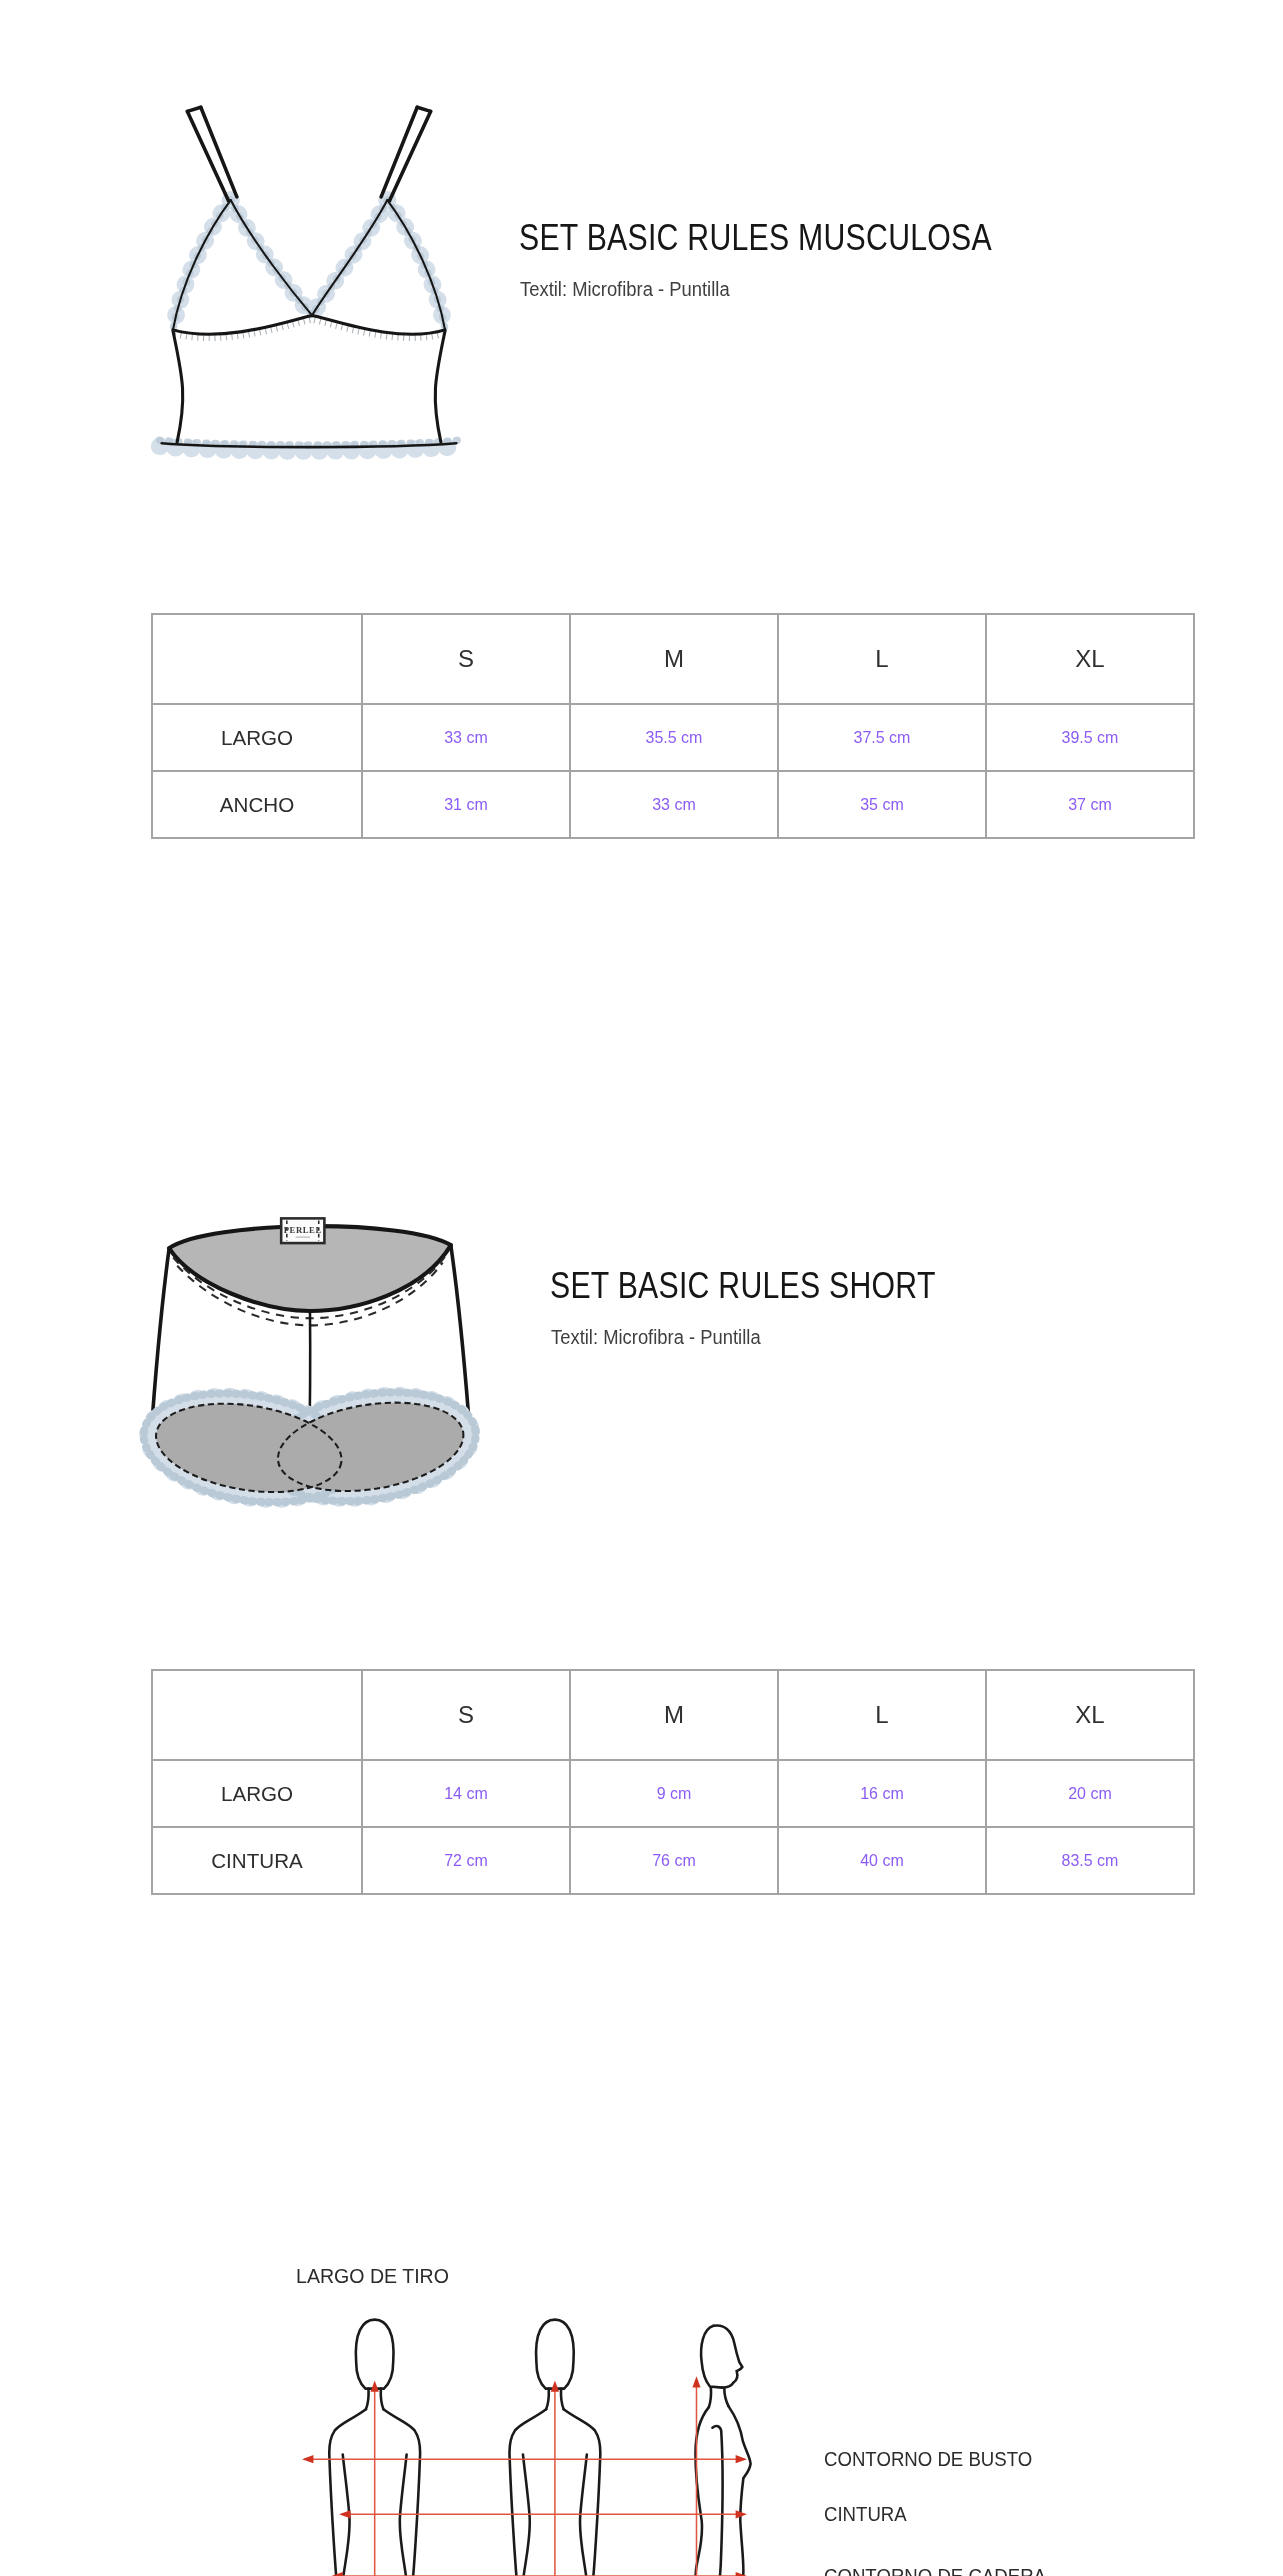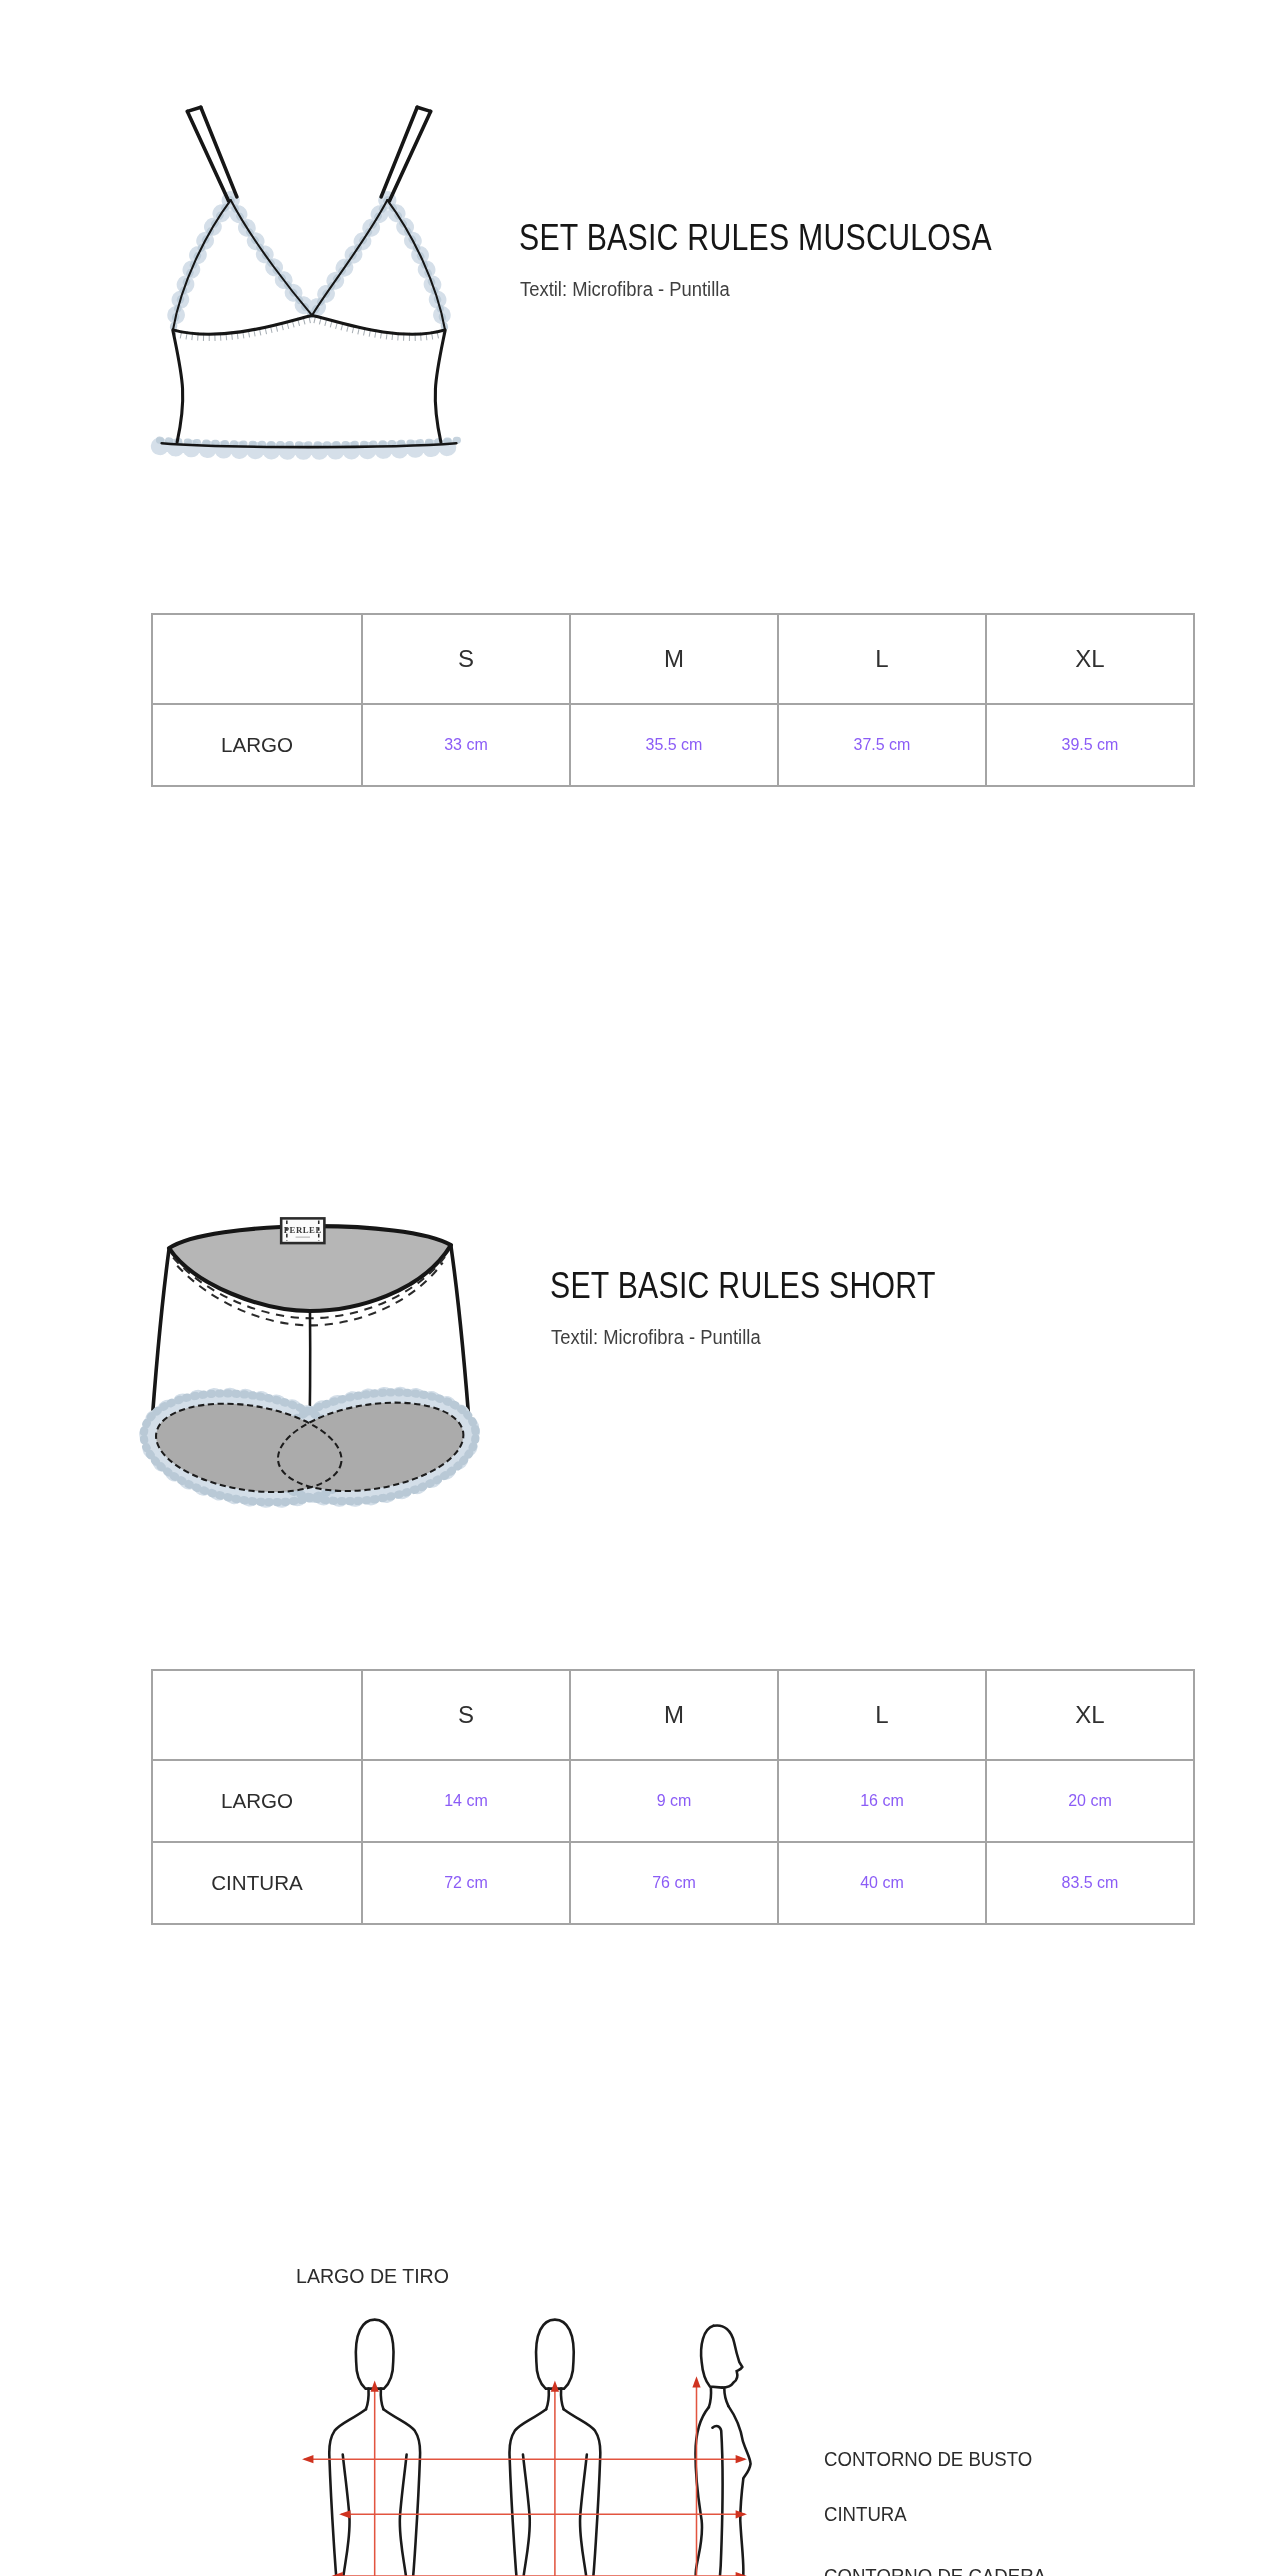--- a/index.html
+++ b/index.html
@@ -4,21 +4,21 @@
 <style>
   html,body{margin:0;padding:0;background:#ffffff;}
   body{width:1284px;height:3004px;position:relative;font-family:"Liberation Sans", sans-serif;overflow:hidden;}
   .abs{position:absolute;}
   .title{font-size:36px;color:#161616;line-height:1.1;white-space:nowrap;
          transform:scaleX(0.84);transform-origin:left top;letter-spacing:0.3px;}
   .subtitle{font-size:20px;color:#3f3f3f;line-height:1.1;white-space:nowrap;
          transform:scaleX(0.92);transform-origin:left top;}
   table.size-table{position:absolute;left:151px;width:1041px;border-collapse:collapse;table-layout:fixed;}
   table.size-table td{border:2.1px solid #a4a4a4;text-align:center;vertical-align:middle;background:#ffffff;}
-  table.size-table tr{height:82px;}
+  table.size-table tr{height:67px;}
   table.size-table tr.head-row{height:90px;}
   td.col-h{font-size:24px;color:#303030;}
   td.row-h{font-size:20.6px;color:#2d2d2d;}
   td.val{font-size:16px;color:#8b5cf6;}
   .diagram-label{font-size:19.6px;color:#2c2c2c;line-height:24px;white-space:nowrap;
          transform:scaleX(0.95);transform-origin:left top;}
   svg{display:block;}
 </style>
 </head>
 <body>
@@ -81,20 +81,27 @@
     <td class="col-h">L</td>
     <td class="col-h">XL</td>
   </tr>
   <tr>
     <td class="row-h">LARGO</td>
     <td class="val">33 cm</td>
     <td class="val">35.5 cm</td>
     <td class="val">37.5 cm</td>
     <td class="val">39.5 cm</td>
   </tr>
+  <tr>
+    <td class="row-h">ANCHO</td>
+    <td class="val">31 cm</td>
+    <td class="val">33 cm</td>
+    <td class="val">35 cm</td>
+    <td class="val">37 cm</td>
+  </tr>
 </tbody>
   </table>
 
 <div class="abs title" style="left:550px;top:1266px;">SET BASIC RULES SHORT</div>
 <div class="abs subtitle" style="left:551px;top:1326px;">Textil: Microfibra - Puntilla</div>
 
 <svg class="abs" style="left:133px;top:1215px;" width="355" height="299" viewBox="0 0 690 580">
 
   <path d="M70,64 C150,10 530,6 618,58 C562,150 432,186 344,186 C252,186 118,136 70,64 Z" fill="#b6b6b6" stroke="#161616" stroke-width="8" stroke-linejoin="round"></path>
   <g stroke="#2a2a2a" stroke-width="4" stroke-dasharray="16 13" fill="none">

